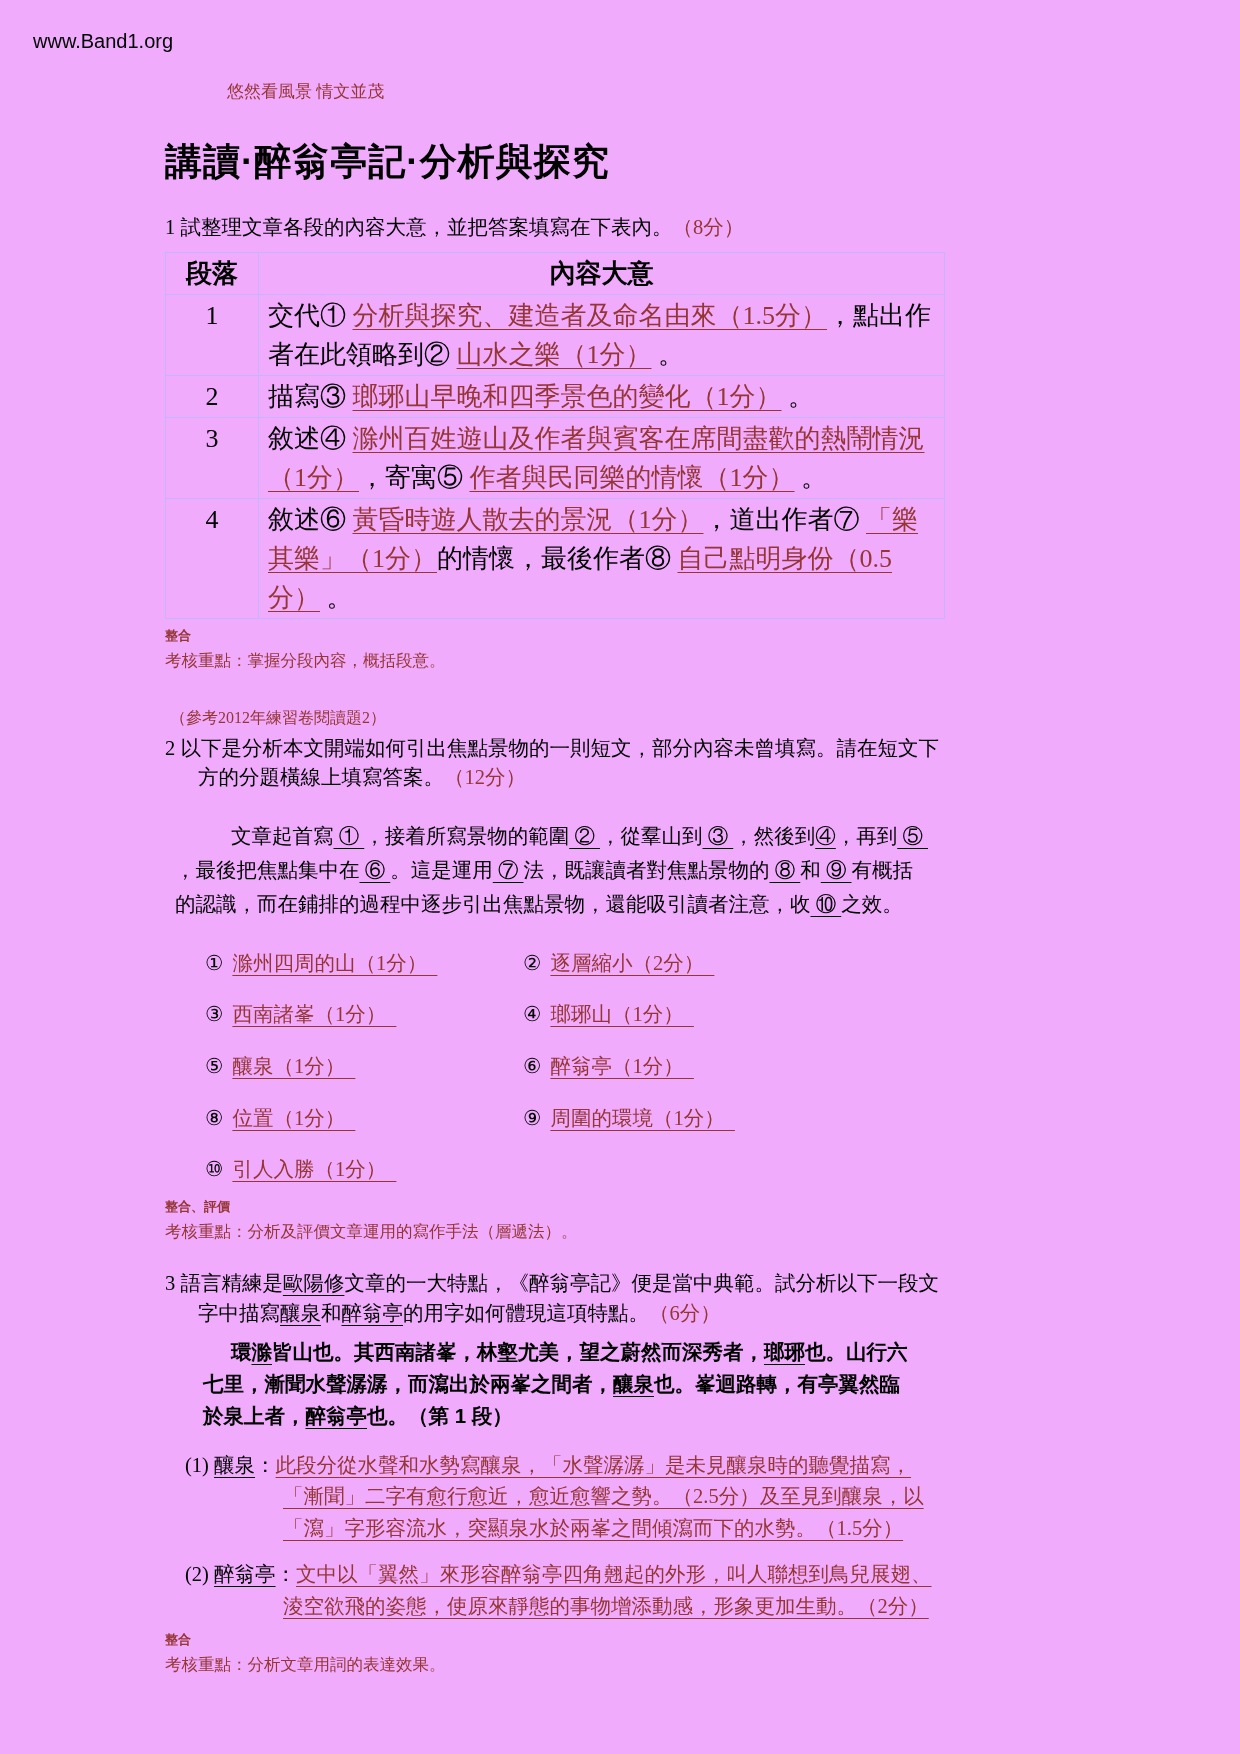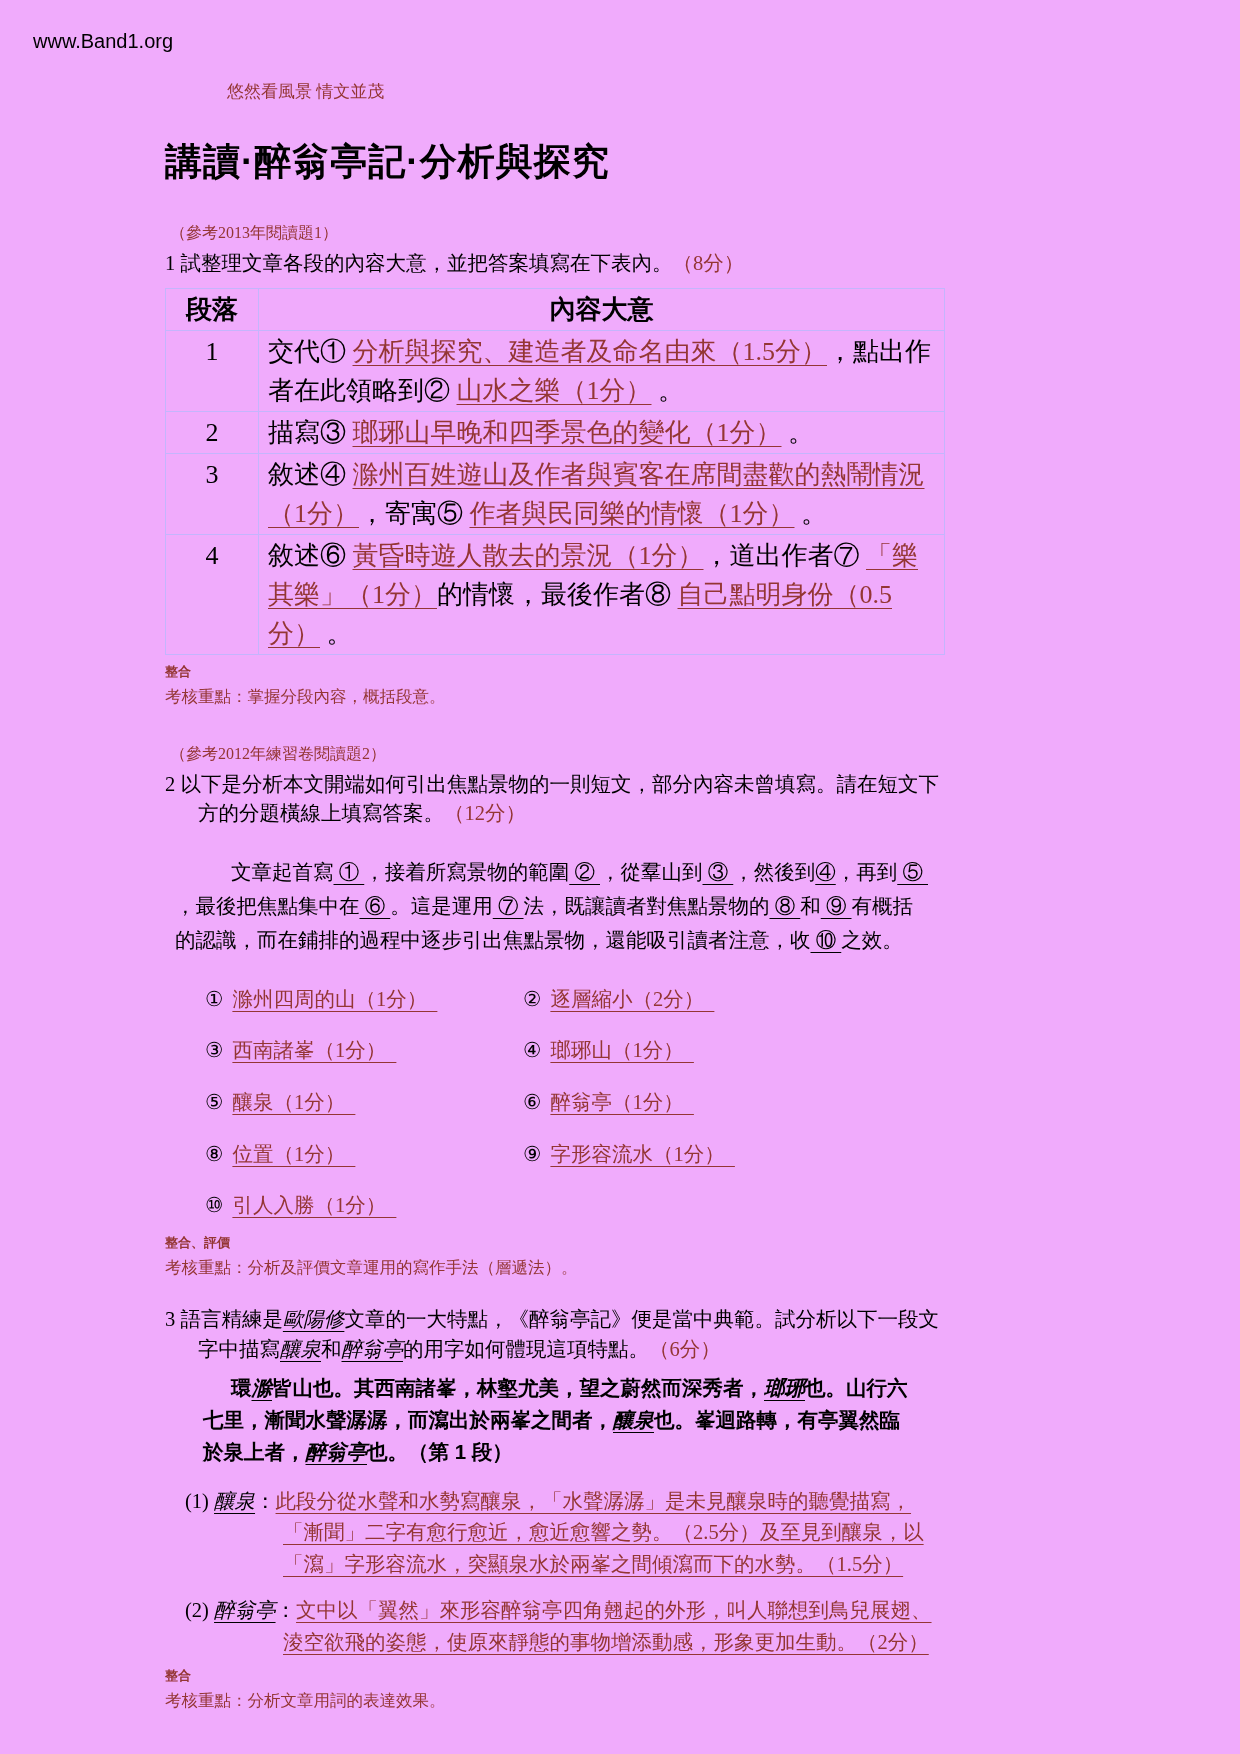--- a/index.html
+++ b/index.html
@@ -17,21 +17,21 @@
   table.summary{ border-collapse:collapse; margin-top:9px; width:100%; }
   .summary th,.summary td{ border:1px solid #c4b5fd; font-size:26px; line-height:1.5; vertical-align:top; }
   .summary th{ text-align:center; padding:1px 4px; font-weight:bold; }
   .summary td.num{ width:93px; text-align:center; padding:1px 4px; }
   .summary td.cont{ padding:1px 9px; }
   .integrate{ color:var(--red); font-size:13px; font-weight:bold; font-family:Liberation Mono, monospace; margin-top:8px; }
   .focus{ color:var(--red); font-size:16.5px; margin-top:5px; }
   .seg-n{ color:var(--ink); }
   .seg-a{ color:var(--red); text-decoration:underline; text-underline-offset:5px; text-decoration-thickness:1px; }
   .seg-r{ color:var(--red); }
-  .seg-u{ text-decoration:underline; text-underline-offset:5px; text-decoration-thickness:1px;font-style:italic; }
+  .seg-u{ text-decoration:underline; text-underline-offset:5px; text-decoration-thickness:1px; }
   .seg-k{ text-decoration:underline; text-underline-offset:5px; text-decoration-thickness:1px; }
   .sec{ margin-top:26px; }
   .fill-passage{ font-size:20.5px; line-height:1.65; margin:27px 0 0 10px; width:758px; text-indent:56px; }
   .ans-grid{ display:grid; grid-template-columns:318px 1fr; row-gap:24px; margin:28px 0 0 40px; font-size:20.5px; line-height:1.35; }
   .ans-item{ white-space:pre-wrap; }
   .ans-no{ margin-right:9px; }
   .q2-integrate{ margin-top:14px; }
   .q3-question{ margin-top:14px; }
   .q3-passage{ font-family:"Liberation Sans","DejaVu Sans",sans-serif; font-weight:bold; font-size:20.5px; line-height:1.55; margin:8px 0 0 38px; width:716px; text-indent:28px; }
   .q3-item{ font-size:20.5px; line-height:1.55; margin-top:14px; margin-left:20px; padding-left:98px; text-indent:-98px; width:760px; }
@@ -41,21 +41,20 @@
 <body>
 
 <div class="page">
   <div class="site">www.Band1.org</div>
 
   <div class="content">
     <div class="motto">悠然看風景 情文並茂</div>
     <h1 class="title">講讀·醉翁亭記·分析與探究</h1>
 
     <section class="sec">
-      <div class="ref">（參考2013年閱讀題1）</div>
       <div class="question segs"><span class="seg-n">1 試整理文章各段的內容大意，並把答案填寫在下表內。</span><span class="seg-r">（8分）</span></div>
 
       <table class="summary">
         <thead>
           <tr>
             <th class="num">段落</th>
             <th>內容大意</th>
           </tr>
         </thead>
         <tbody>
@@ -89,21 +88,21 @@
       <div class="fill-passage segs"><span class="seg-n">文章起首寫</span><span class="seg-k"> ① </span><span class="seg-n">，接着所寫景物的範圍</span><span class="seg-k"> ② </span><span class="seg-n">，從羣山到</span><span class="seg-k"> ③ </span><span class="seg-n">，然後到</span><span class="seg-k">④</span><span class="seg-n">，再到</span><span class="seg-k"> ⑤ </span><span class="seg-n">，最後把焦點集中在</span><span class="seg-k"> ⑥ </span><span class="seg-n">。這是運用</span><span class="seg-k"> ⑦ </span><span class="seg-n">法，既讓讀者對焦點景物的</span><span class="seg-k"> ⑧ </span><span class="seg-n">和</span><span class="seg-k"> ⑨ </span><span class="seg-n">有概括的認識，而在鋪排的過程中逐步引出焦點景物，還能吸引讀者注意，收</span><span class="seg-k"> ⑩ </span><span class="seg-n">之效。</span></div>
 
       <div class="ans-grid">
         <div class="ans-item"><span class="ans-no seg-n">①</span><span class="seg-a">滁州四周的山（1分）  </span></div>
         <div class="ans-item"><span class="ans-no seg-n">②</span><span class="seg-a">逐層縮小（2分）  </span></div>
         <div class="ans-item"><span class="ans-no seg-n">③</span><span class="seg-a">西南諸峯（1分）  </span></div>
         <div class="ans-item"><span class="ans-no seg-n">④</span><span class="seg-a">瑯琊山（1分）  </span></div>
         <div class="ans-item"><span class="ans-no seg-n">⑤</span><span class="seg-a">釀泉（1分）  </span></div>
         <div class="ans-item"><span class="ans-no seg-n">⑥</span><span class="seg-a">醉翁亭（1分）  </span></div>
         <div class="ans-item"><span class="ans-no seg-n">⑧</span><span class="seg-a">位置（1分）  </span></div>
-        <div class="ans-item"><span class="ans-no seg-n">⑨</span><span class="seg-a">字形容流水（1分）  </span></div>
+        <div class="ans-item"><span class="ans-no seg-n">⑨</span><span class="seg-a">周圍的環境（1分）  </span></div>
         <div class="ans-item"><span class="ans-no seg-n">⑩</span><span class="seg-a">引人入勝（1分）  </span></div>
       </div>
 
       <div class="integrate q2-integrate">整合、評價</div>
       <div class="focus">考核重點：分析及評價文章運用的寫作手法（層遞法）。</div>
     </section>
 
     <section class="sec">
       <div class="question q3-question segs"><span class="seg-n">3 語言精練是</span><span class="seg-u">歐陽修</span><span class="seg-n">文章的一大特點，《醉翁亭記》便是當中典範。試分析以下一段文字中描寫</span><span class="seg-u">釀泉</span><span class="seg-n">和</span><span class="seg-u">醉翁亭</span><span class="seg-n">的用字如何體現這項特點。</span><span class="seg-r">（6分）</span></div>
 

